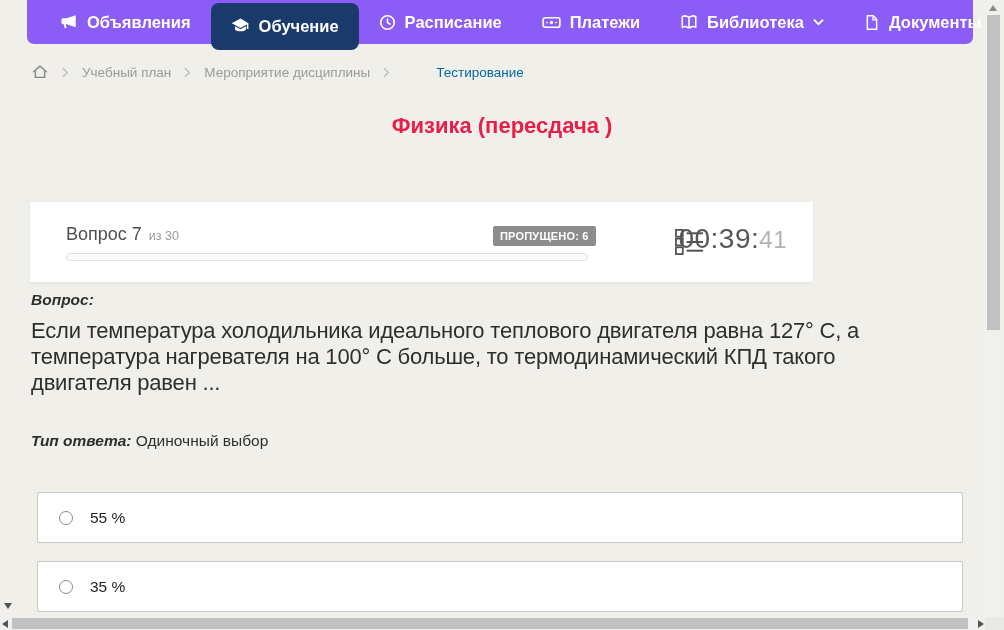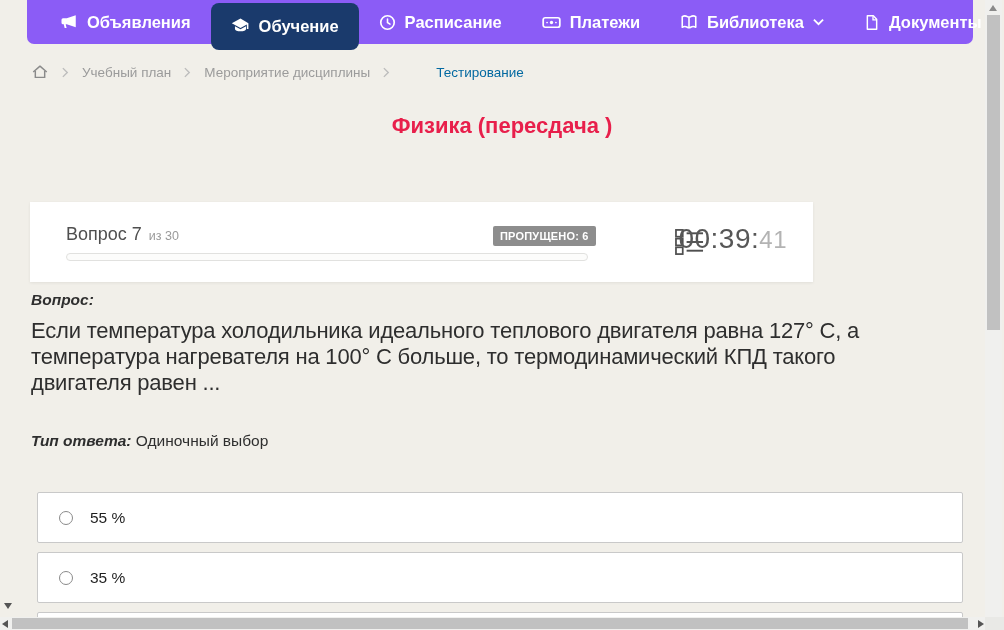--- a/index.html
+++ b/index.html
@@ -70,21 +70,21 @@
   .question-block { position:absolute; left:31px; top:291px; width:908px; }
   .q-prompt { font-size:15.5px; font-weight:700; font-style:italic; color:#2e2e2e; }
   .q-text { margin-top:9px; font-size:22px; line-height:26px; color:#2e2e2e; letter-spacing:-0.2px; }
   .answer-type { margin-top:36px; font-size:15.5px; color:#2e2e2e; }
   .answer-type .atype-label { font-weight:700; font-style:italic; }
 
   
   .options { position:absolute; left:37px; top:492px; width:926px; }
   .option {
     height:51px; background:#fff; border:1px solid #c9c9c9; border-radius:2px;
-    margin-bottom:9px; display:flex; align-items:center; padding-left:21px; gap:17px;
+    margin-bottom:18px; display:flex; align-items:center; padding-left:21px; gap:17px;
     cursor:pointer;
   }
   .radio {
     width:14px; height:14px; border:1px solid #8a8a8a; border-radius:50%;
     background:#fff; flex:0 0 auto;
   }
   .option-label { font-size:15.5px; color:#1f1f1f; }
 
   
   .vscroll {

